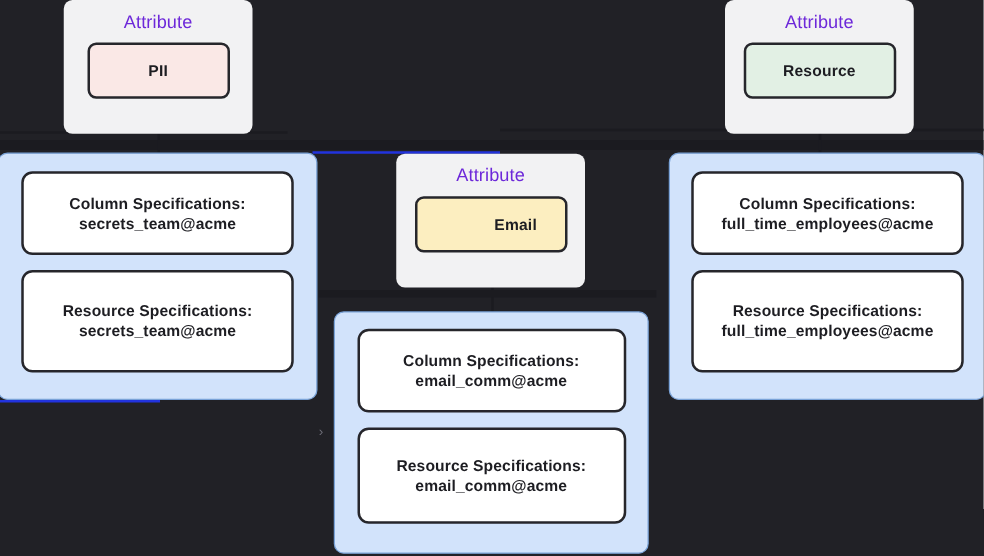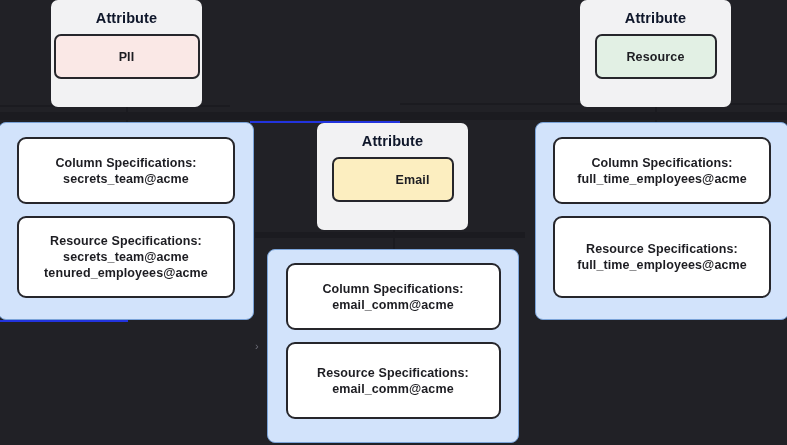--- a/index.html
+++ b/index.html
@@ -37,24 +37,23 @@
     background: #f2f2f3;
     border-radius: 7px;
     box-sizing: border-box;
     display: flex;
     flex-direction: column;
     align-items: center;
     padding-top: 8px;
   }
   .attr-title {
     font-size: 14.5px;
-    color: #0f172a;
+    color: #6d28d9;
     line-height: 20px;
     letter-spacing: 0.1px;
-    font-weight: bold;
   }
   .attr-badge {
     box-sizing: border-box;
     border: 2.5px solid #26262b;
     border-radius: 7px;
     display: flex;
     align-items: center;
     justify-content: center;
     font-size: 12.5px;
     font-weight: bold;
@@ -116,42 +115,41 @@
   <div class="edge edge-v" style="left:126px; top:100px; height:22px;"></div>
   <div class="edge edge-v" style="left:655px; top:100px; height:22px;"></div>
   <div class="edge edge-v" style="left:393px; top:228px; height:22px;"></div>
   <div class="edge edge-h" style="left:255px; top:232px; width:270px; height:6px;"></div>
 
   <div class="accent-line" style="left:250px; top:121px; width:150px;"></div>
   <div class="accent-line" style="left:0px; top:320px; width:128px;"></div>
 
   <div class="attr-card" style="left:51px; top:0px; width:151px; height:107px;">
     <div class="attr-title">Attribute</div>
-    <div class="attr-badge badge-pii" style="width:146px; height:45px; margin-top:6px;">PII</div>
+    <div class="attr-badge badge-pii" style="width:114px; height:45px; margin-top:6px;">PII</div>
   </div>
 
   <div class="attr-card" style="left:580px; top:0px; width:151px; height:107px;">
     <div class="attr-title">Attribute</div>
     <div class="attr-badge badge-financial" style="width:122px; height:45px; margin-top:6px;">Resource</div>
   </div>
 
   <div class="attr-card" style="left:317px; top:123px; width:151px; height:107px;">
     <div class="attr-title">Attribute</div>
     <div class="attr-badge badge-email" style="width:122px; height:45px; margin-top:6px;padding-left:40px;">Email</div>
   </div>
 
   <div class="spec-panel" style="left:-2px; top:122px; width:256px; height:198px; padding-top:14px;">
     <div class="spec-box" style="width:218px; height:67px;">
       <span class="spec-line">Column Specifications:</span>
       <span class="spec-line">secrets_team@acme</span>
     </div>
     <div class="spec-box" style="width:218px; height:82px; margin-top:12px;">
       <span class="spec-line">Resource Specifications:</span>
       <span class="spec-line">secrets_team@acme</span>
-      <span class="spec-line">tenured_employees@acme</span>
     </div>
   </div>
 
   <div class="spec-panel" style="left:267px; top:249px; width:252px; height:194px; padding-top:13px;">
     <div class="spec-box" style="width:215px; height:67px;">
       <span class="spec-line">Column Specifications:</span>
       <span class="spec-line">email_comm@acme</span>
     </div>
     <div class="spec-box" style="width:215px; height:77px; margin-top:12px;">
       <span class="spec-line">Resource Specifications:</span>

